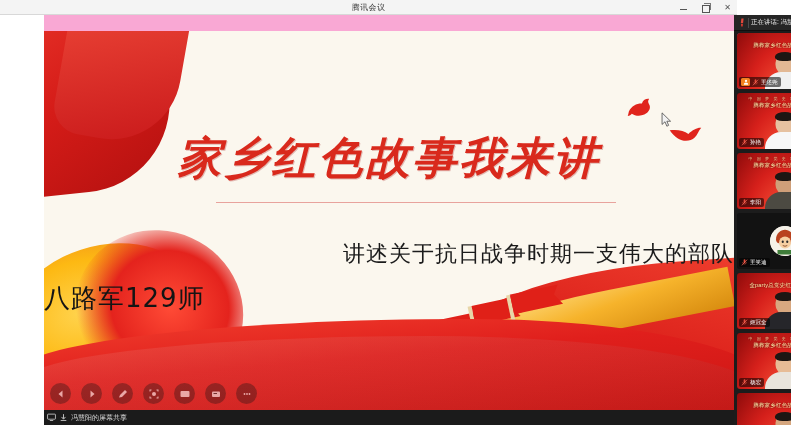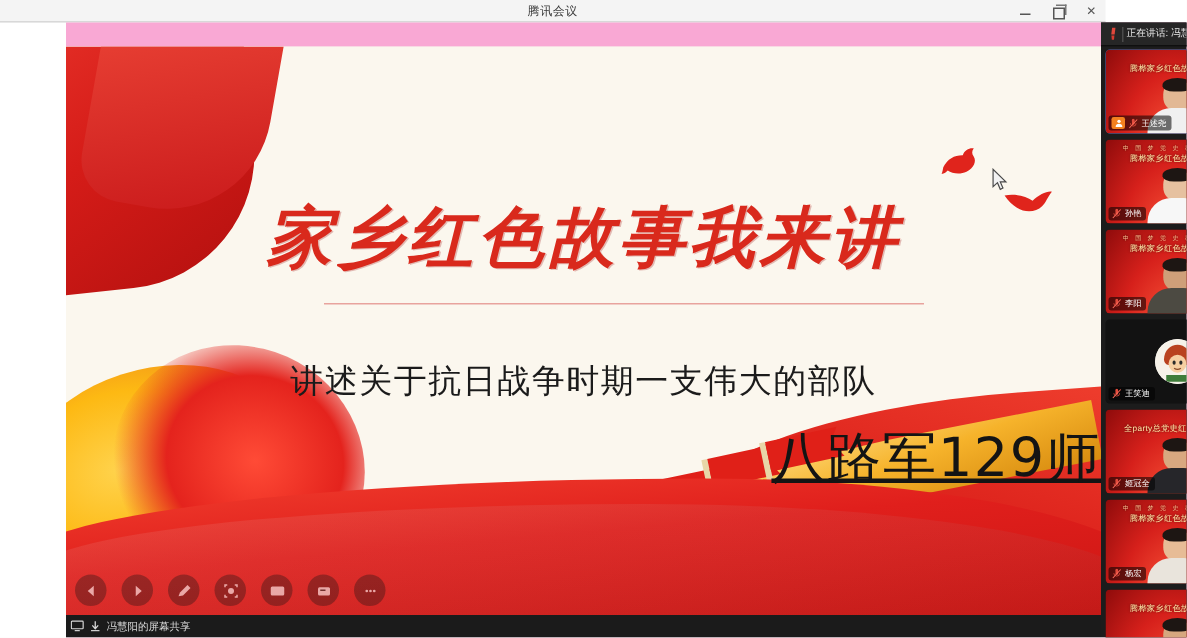--- a/index.html
+++ b/index.html
@@ -129,30 +129,29 @@
     font-size: 44px; font-weight: 700; font-style: italic;
     color: #d9291c; letter-spacing: 3px;
     text-shadow: 1px 1px 0 rgba(150,0,0,.25);
   }
   .title-rule {
     position: absolute; left: 172px; top: 171px; width: 400px; height: 1px;
     background: #e8a39d;
   }
   .slide-sub1 {
     position: absolute; left: 0; right: 0; top: 208px;
-    text-align: center;
+    text-align: right;
     font-size: 22px; color: #1b1b1b; letter-spacing: 1px;
     font-family: "DejaVu Sans", "Liberation Sans", sans-serif;
   }
   .slide-sub2 {
     position: absolute; left: 0; right: 0; top: 250px;
-    text-align: right;
-    font-size: 36px; color: #141414; letter-spacing: 1px;
+    text-align: left;
+    font-size: 26px; color: #141414; letter-spacing: 1px;
     font-family: "DejaVu Sans", "Liberation Sans", sans-serif;
-    text-decoration: underline;
   }
 
   
   .ppt-toolbar {
     position: absolute; left: 6px; bottom: 6px;
     display: flex; align-items: center; gap: 10px;
     opacity: .62;
   }
   .ppt-btn {
     width: 21px; height: 21px; border-radius: 50%;

